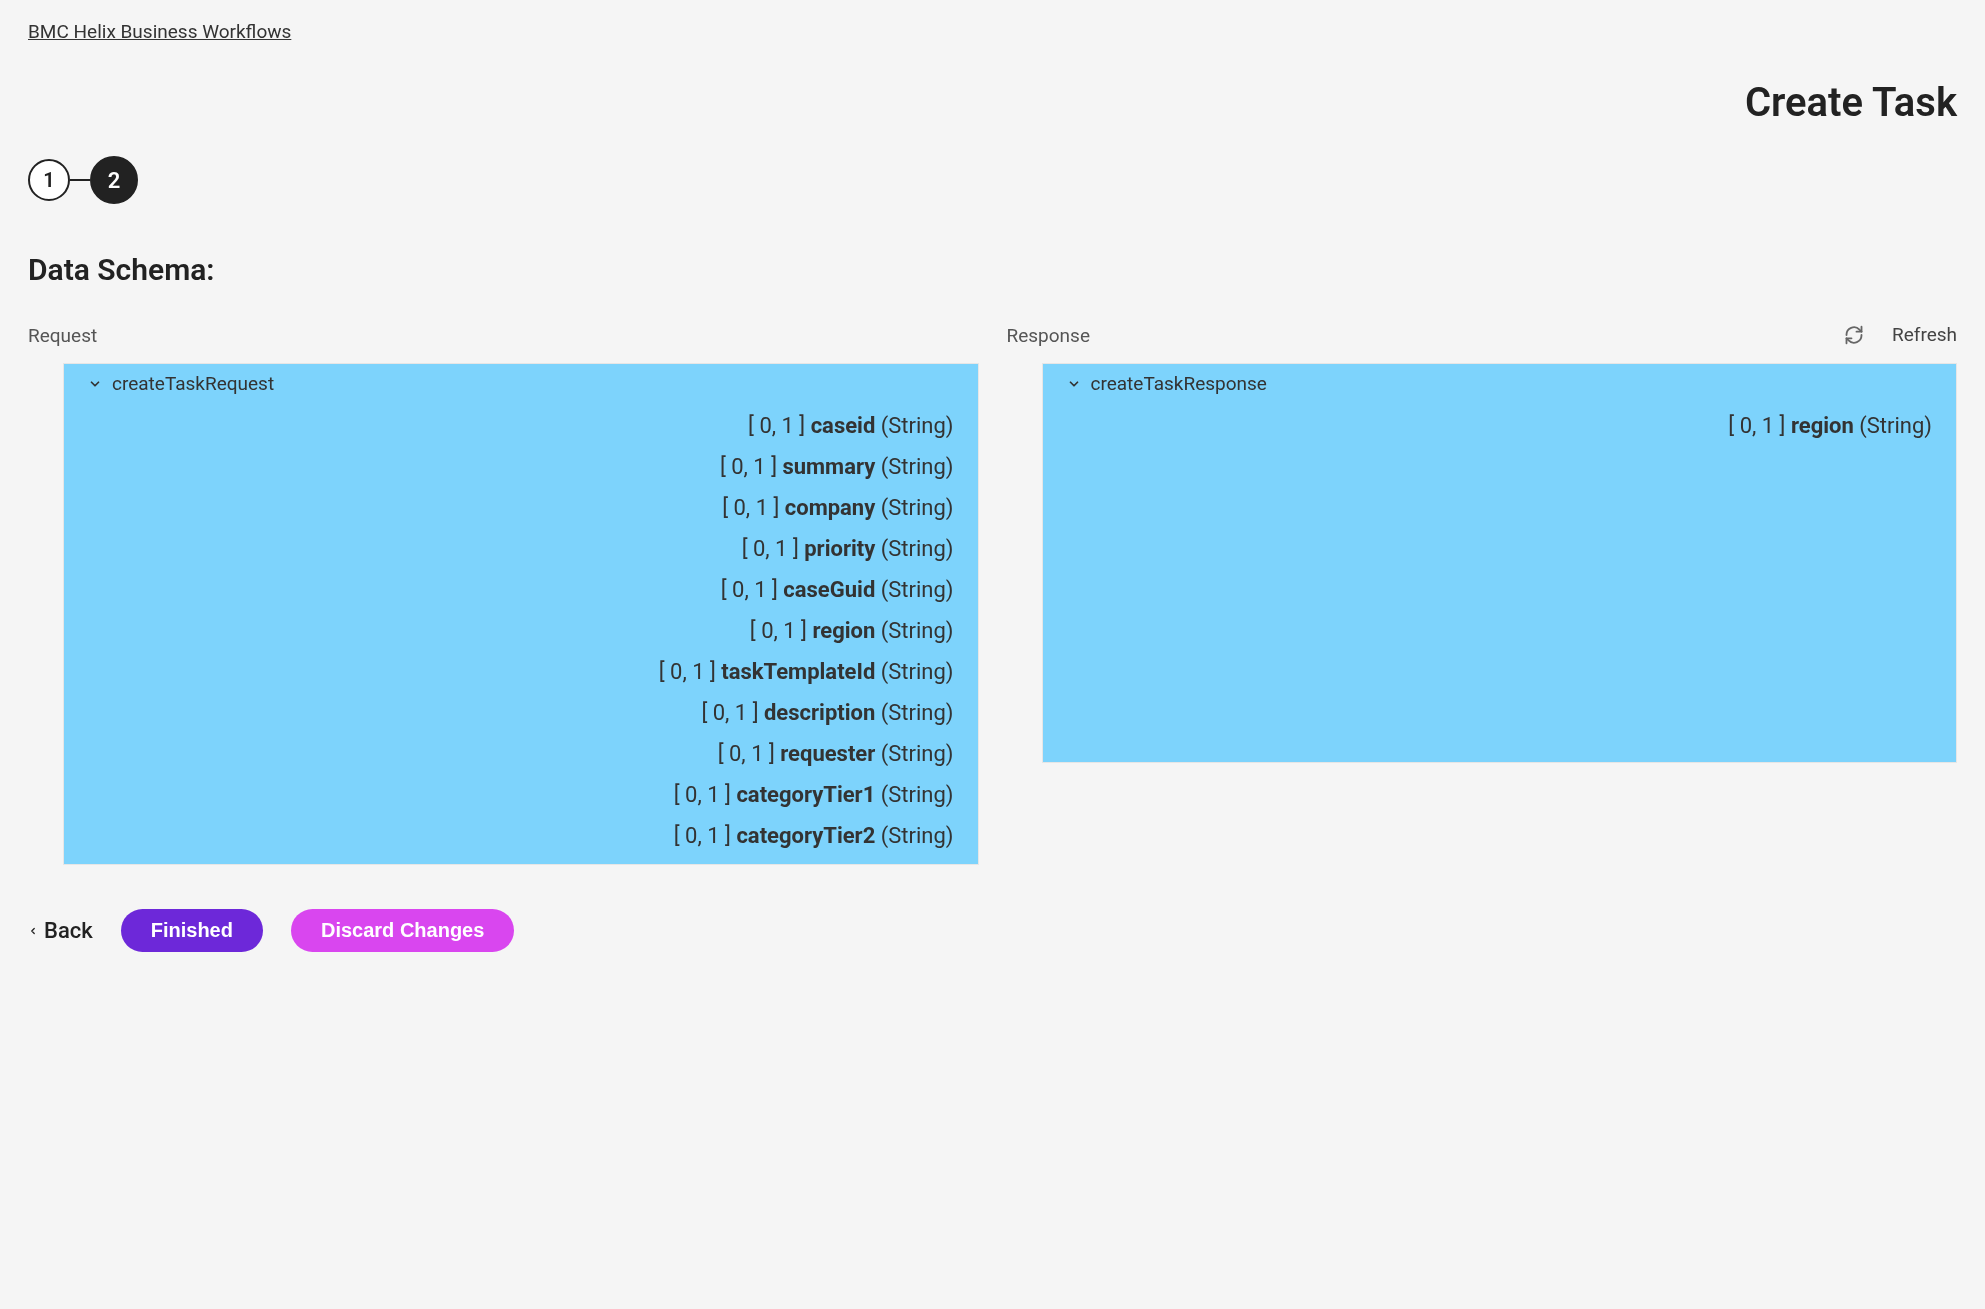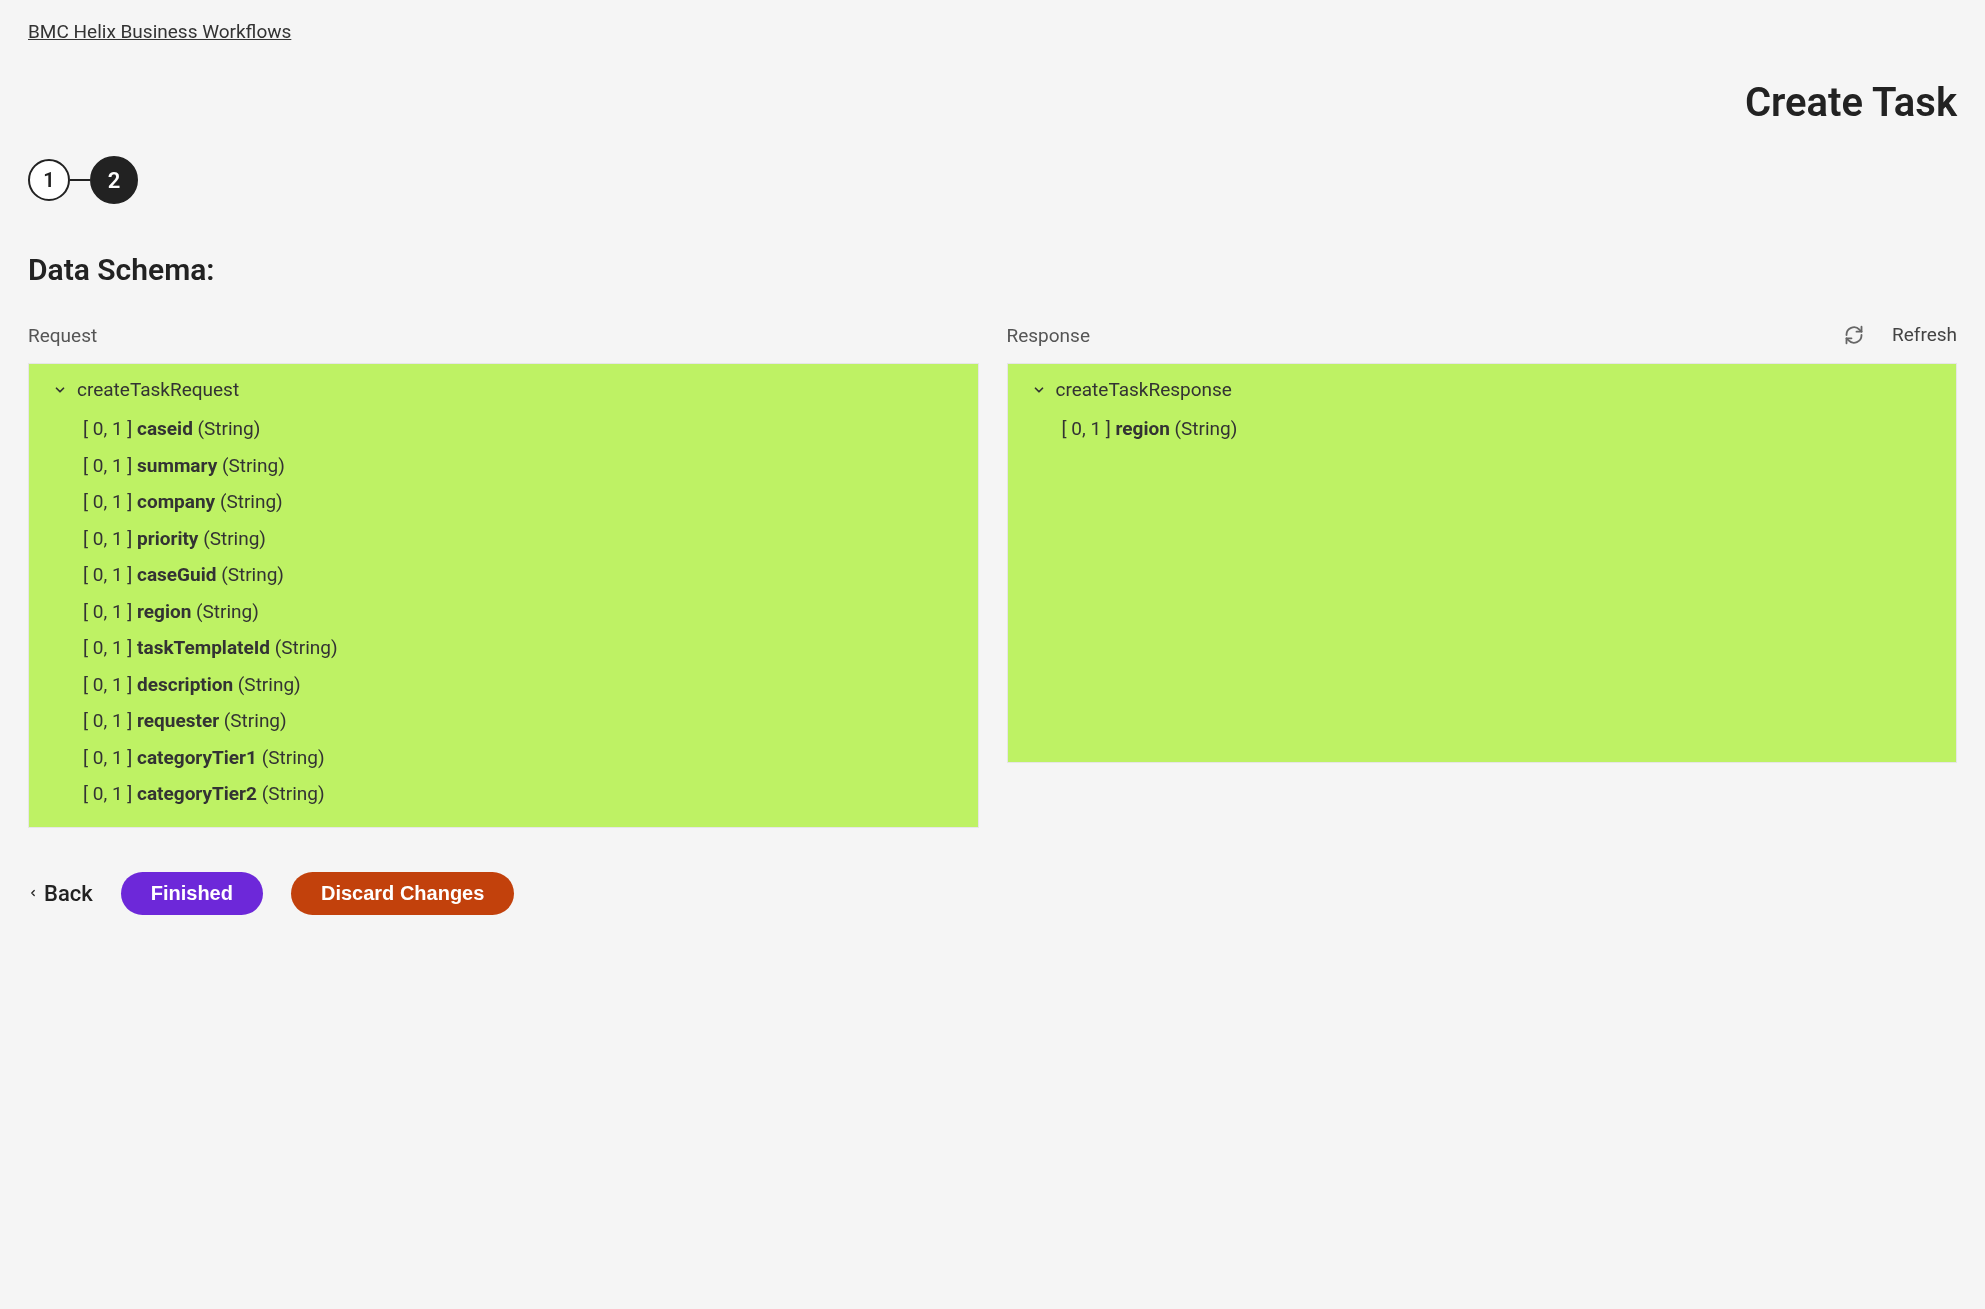--- a/index.html
+++ b/index.html
@@ -81,39 +81,41 @@
     grid-template-columns: 1fr 1fr;
     gap: 28px;
     margin-top: -26px;
   }
   .column-label {
     font-size: 19px;
     color: #555;
     margin-bottom: 16px;
   }
   .panel {
-    background: #bef264;
+    background: #7dd3fc;
     border: 1px solid #e6e6e6;
-    padding: 14px 24px;
+    padding: 8px 24px;
     min-height: 400px;
+    margin-left: 35px;
   }
   .tree-root {
     display: flex;
     align-items: center;
     gap: 10px;
     font-size: 19px;
     color: #333;
     margin-bottom: 10px;
     cursor: pointer;
   }
   .tree-item {
-    font-size: 19px;
+    font-size: 22px;
     color: #333;
     padding: 4px 0 4px 30px;
     line-height: 1.5;
+    text-align: right;
   }
   .tree-item .card { color: #333; }
   .tree-item .name { font-weight: 700; }
   .tree-item .type { font-weight: 400; }
   .chevron-svg { flex-shrink: 0; }
   .footer {
     display: flex;
     align-items: center;
     gap: 28px;
     margin-top: 44px;
@@ -133,21 +135,21 @@
     font-size: 20px;
     font-weight: 600;
     padding: 10px 30px;
     cursor: pointer;
   }
   .btn-primary {
     background: #6d28d9;
     color: #fff;
   }
   .btn-secondary {
-    background: #c2410c;
+    background: #d946ef;
     color: #fff;
   }
 </style>
 </head>
 <body>
 
 
 
 <a class="breadcrumb">BMC Helix Business Workflows</a>
 

